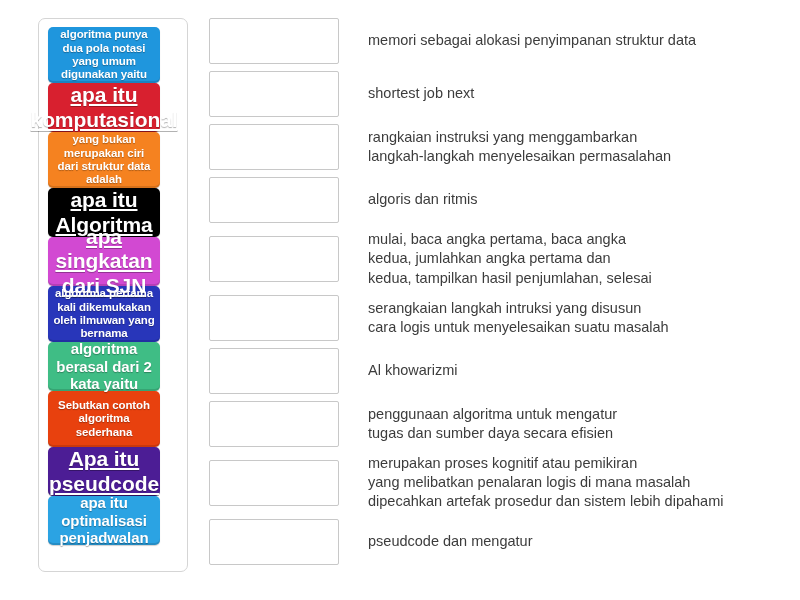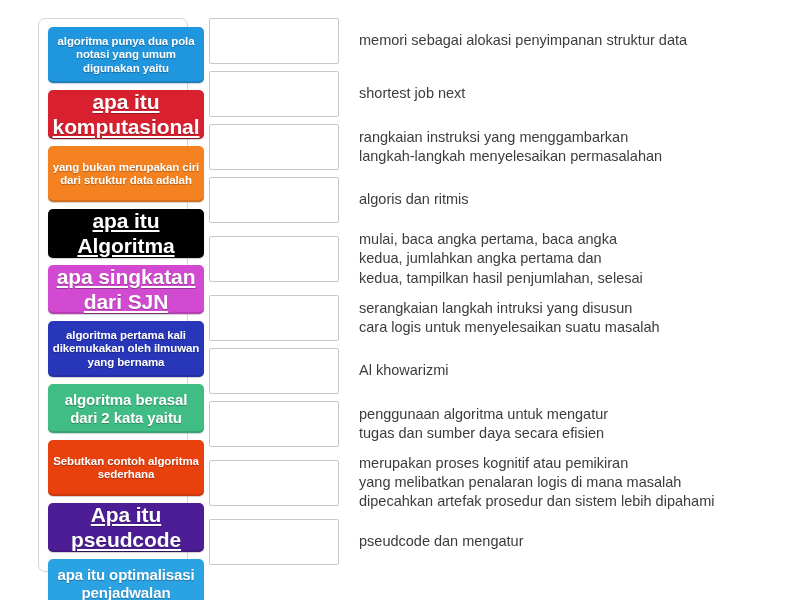--- a/index.html
+++ b/index.html
@@ -35,24 +35,23 @@
     border-radius: 7px;
     background: #ffffff;
   }
   #tile-list {
     position: absolute;
     left: 9px;
     top: 8px;
     width: 131px;
   }
   .tile {
-    width: 156px;
+    width: 112px;
     box-sizing: border-box;
     border-radius: 5px;
-    margin-bottom: 7px;
     color: #ffffff;
     font-weight: bold;
     text-align: center;
     display: flex;
     align-items: center;
     justify-content: center;
     padding: 7px 4px;
     cursor: move;
     text-shadow: 0 1px 1px rgba(0,0,0,0.30);
     box-shadow: inset 0 -2px 0 rgba(0,0,0,0.13), 0 1px 1px rgba(0,0,0,0.18);
@@ -79,21 +78,21 @@
   .drop-box {
     width: 130px;
     height: 46px;
     box-sizing: border-box;
     background: #ffffff;
     border: 1px solid #c8c8c8;
     border-radius: 2px;
     flex: 0 0 auto;
   }
   .answer-text {
-    margin-left: 20px;
+    margin-left: 29px;
     font-size: 14.5px;
     color: #3c3c3c;
     line-height: 1.33;
     white-space: pre-line;
     flex: 1 1 auto;
   }
 </style>
 </head>
 <body>
 

